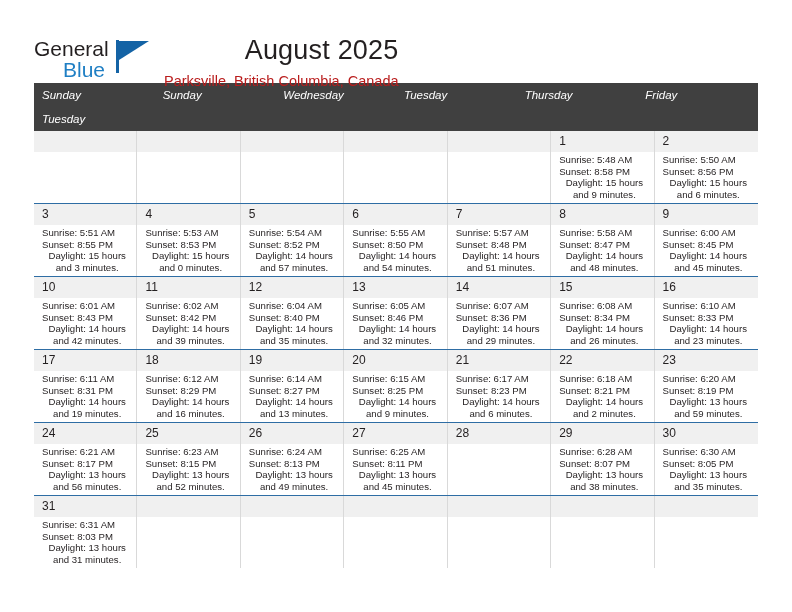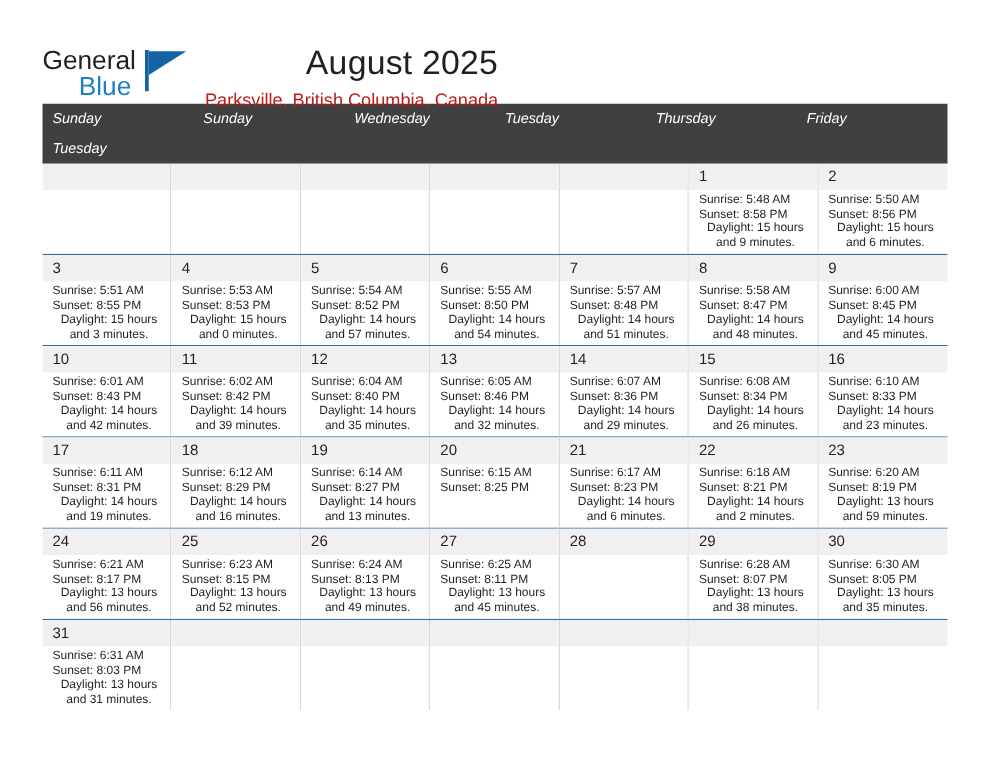--- a/index.html
+++ b/index.html
@@ -334,20 +334,21 @@
               <div>Sunrise: 6:14 AM</div>
               <div>Sunset: 8:27 PM</div>
               <div class="wrap">Daylight: 14 hours and 13 minutes.</div>
             </div>
           </div>
           <div class="daycell">
             <div class="daynum">20</div>
             <div class="details">
               <div>Sunrise: 6:15 AM</div>
               <div>Sunset: 8:25 PM</div>
+              <div class="wrap">Daylight: 14 hours and 9 minutes.</div>
             </div>
           </div>
           <div class="daycell">
             <div class="daynum">21</div>
             <div class="details">
               <div>Sunrise: 6:17 AM</div>
               <div>Sunset: 8:23 PM</div>
               <div class="wrap">Daylight: 14 hours and 6 minutes.</div>
             </div>
           </div>

